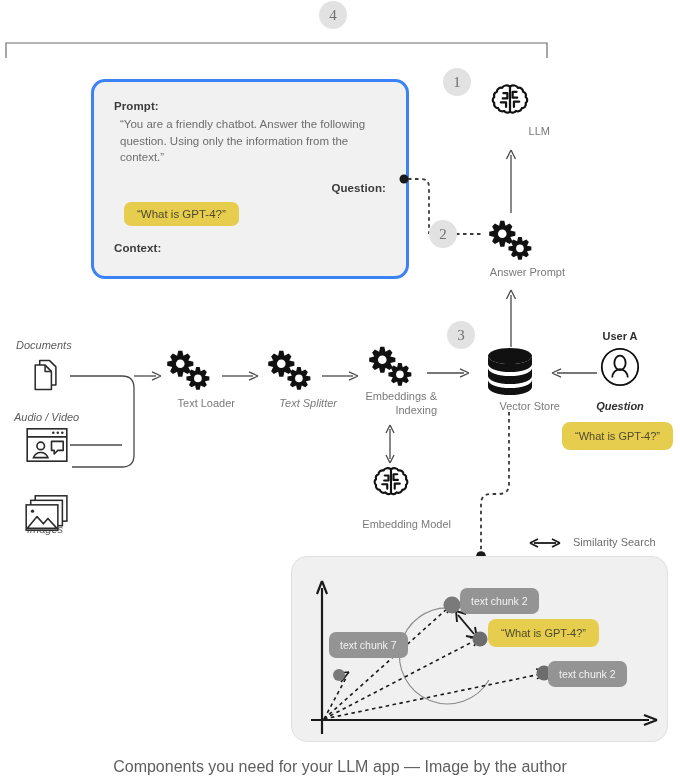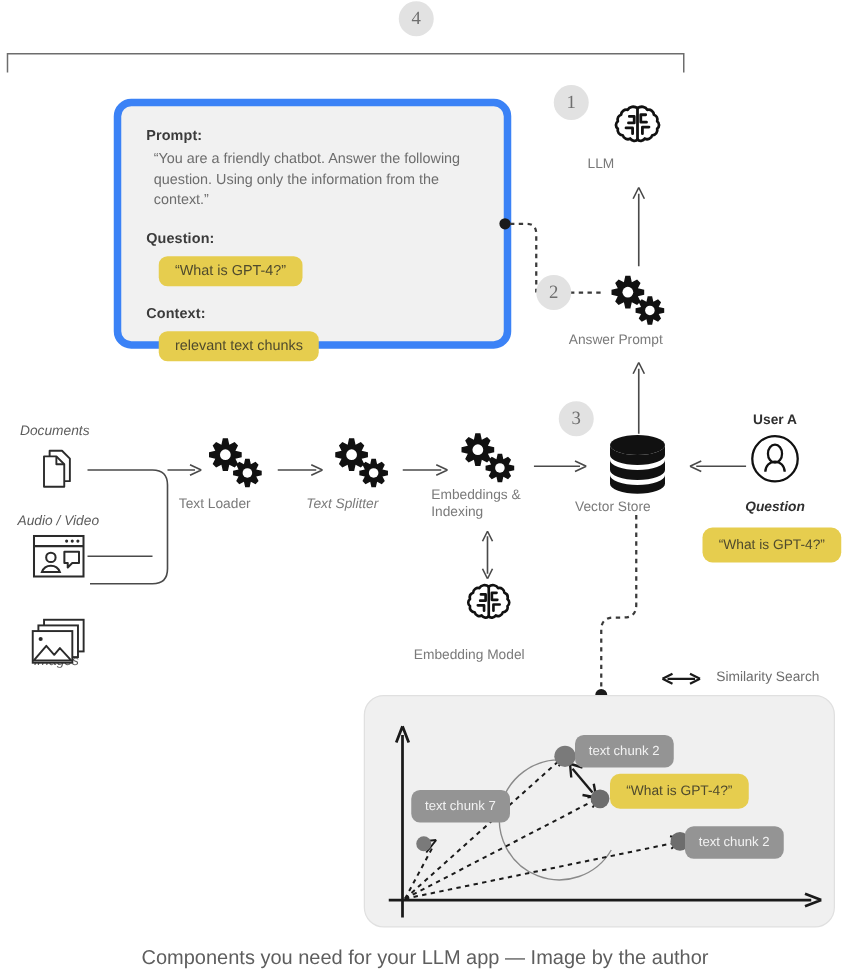--- a/index.html
+++ b/index.html
@@ -16,33 +16,33 @@
   .badge{
     position:absolute;width:28px;height:28px;border-radius:50%;
     background:#e2e2e2;color:#6f6f6f;
     font-size:15px;display:flex;align-items:center;justify-content:center;
     font-family:"Liberation Serif",serif;
   }
 
   
   #prompt-card{
     left:91px;top:79px;width:318px;height:200px;
-    background:#f1f1f1;border:6px solid #3b82f6;border-radius:14px;
+    background:#f1f1f1;border:3px solid #3b82f6;border-radius:14px;
     box-sizing:border-box;padding:18px 20px 0 20px;
   }
   .p-head{font-size:11.5px;font-weight:bold;color:#3b3b3b;letter-spacing:.1px;}
   .p-body{font-size:11.5px;color:#6d6d6d;line-height:1.45;margin-top:4px;}
   .pill{
     display:inline-block;background:#e6cd4e;border-radius:7px;
     padding:6px 13px;font-size:11.5px;color:#4f4a2d;
   }
 
   
   .lbl{
-    position:absolute;text-align:left;font-size:11px;color:#7a7a7a;
+    position:absolute;text-align:right;font-size:11px;color:#7a7a7a;
     line-height:1.25;white-space:pre-line;
   }
   .lbl-src{
     position:absolute;font-size:11px;color:#5c5c5c;font-style:italic;
     white-space:nowrap;
   }
   .lbl-bold{
     position:absolute;font-size:11px;color:#2f2f2f;font-weight:bold;
     text-align:center;white-space:nowrap;
   }
@@ -77,28 +77,25 @@
 <body>
 
 <svg class="abs" style="left:0;top:38px;" width="560" height="22">
   <path d="M6,20 L6,5 L547,5 L547,20" fill="none" stroke="#6d6d6d" stroke-width="1.2"></path>
 </svg>
 <div class="badge" style="left:319px;top:1px;">4</div>
 
 <div class="abs" id="prompt-card">
   <div class="p-head">Prompt:</div>
   <div class="p-body" style="padding-left:6px;">“You are a friendly chatbot. Answer the following question. Using only the information from the context.”</div>
-  <div class="p-head" style="margin-top:16px;">Question:</div>
+  <div class="p-head" style="margin-top:16px;text-align:right;">Question:</div>
   <div style="margin-top:8px;padding-left:10px;">
     <span class="pill">“What is GPT-4?”</span>
   </div>
   <div class="p-head" style="margin-top:16px;">Context:</div>
-  <div style="margin-top:8px;padding-left:10px;">
-    <span class="pill">relevant text chunks</span>
-  </div>
 </div>
 
 <svg class="abs" style="left:395px;top:168px;" width="110" height="80">
   <circle cx="9" cy="11" r="4.5" fill="#1a1a1a"></circle>
   <path d="M13,11 L26,11 Q34,11 34,19 L34,66" fill="none" stroke="#3a3a3a" stroke-width="1.8" stroke-dasharray="3.5,3.5"></path>
   <path d="M47,66 L88,66" fill="none" stroke="#3a3a3a" stroke-width="1.8" stroke-dasharray="3.5,3.5"></path>
 </svg>
 <div class="badge" style="left:429px;top:220px;">2</div>
 
 <div class="badge" style="left:443px;top:68px;">1</div>

